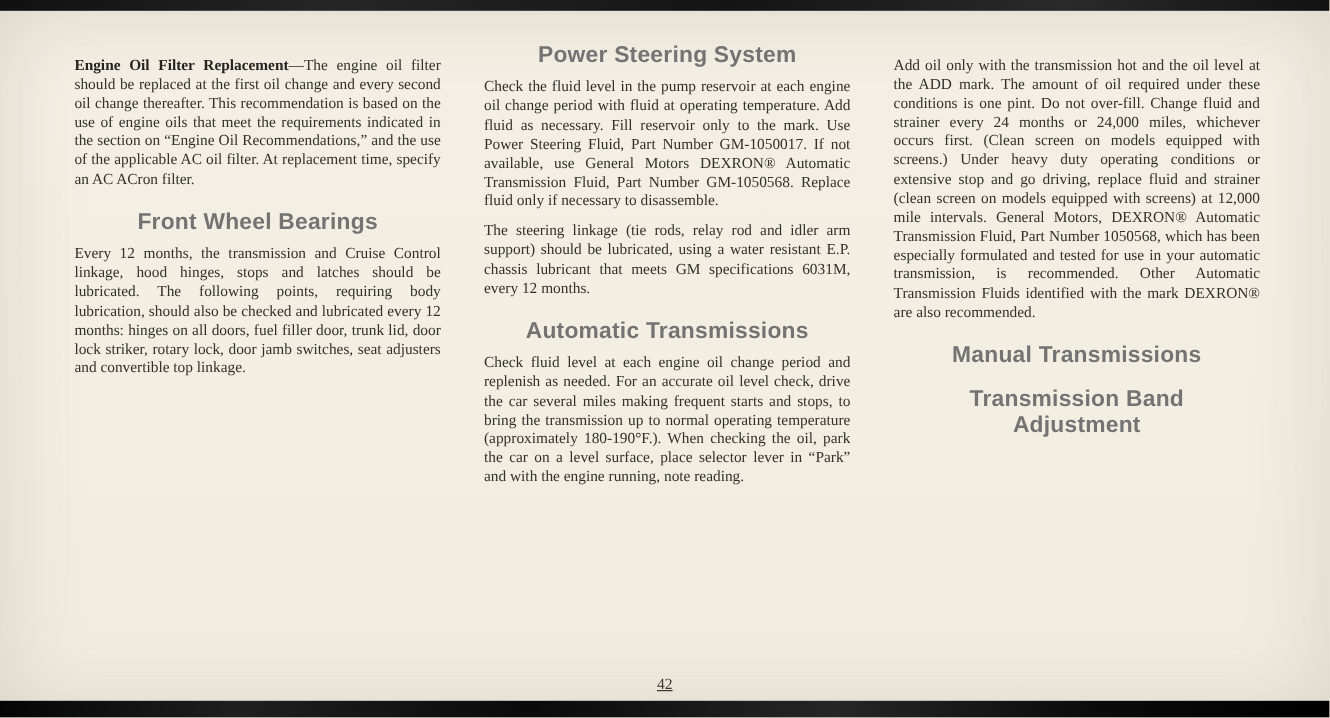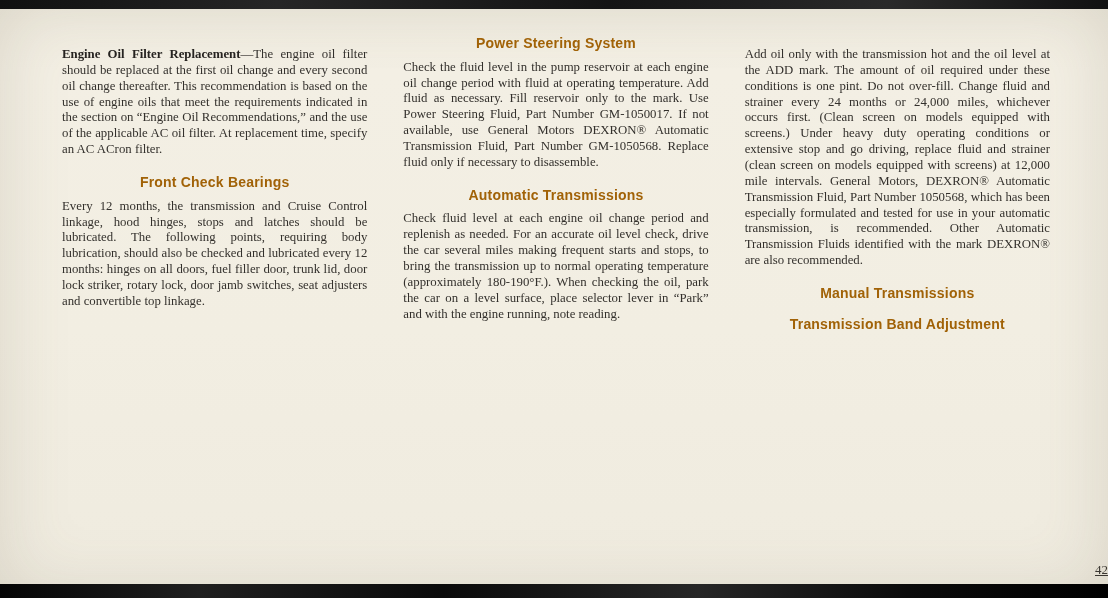--- a/index.html
+++ b/index.html
@@ -49,63 +49,64 @@
   }
   .col.pad-top { padding-top: 11px; }
   .para {
     margin: 0 0 9px 0;
     text-align: justify;
   }
   .para strong { color: #262320; }
   .heading {
     font-family: "Liberation Sans", sans-serif;
     font-weight: 700;
-    font-size: 14px;
+    font-size: 19px;
     line-height: 1.12;
     letter-spacing: 0.2px;
-    color: #a16207;
+    color: #737373;
     text-align: center;
     margin: 17px 0 8px 0;
   }
   .heading.first { margin-top: 0; }
   .heading.narrow {
     max-width: 225px;
     margin-left: auto;
     margin-right: auto;
     margin-top: 15px;
   }
   .page-number {
     position: absolute;
     top: 562px;
     left: 0;
     width: 100%;
-    text-align: right;
+    text-align: center;
     font-size: 13px;
     color: #3a3631;
     text-decoration: underline;
   }
 </style>
 </head>
 <body>
 
 <div class="paper"></div>
 <div class="scan-edge-top"></div>
 <div class="scan-edge-bottom"></div>
 
 <div class="content">
 
   <div class="col pad-top">
     <p class="para"><strong>Engine Oil Filter Replacement</strong><span>—The engine oil filter should be replaced at the first oil change and every second oil change thereafter. This recommendation is based on the use of engine oils that meet the requirements indicated in the section on “Engine Oil Recommendations,” and the use of the applicable AC oil filter. At replacement time, specify an AC ACron filter.</span></p>
-    <h2 class="heading">Front Check Bearings</h2>
+    <h2 class="heading">Front Wheel Bearings</h2>
     <p class="para">Every 12 months, the transmission and Cruise Control linkage, hood hinges, stops and latches should be lubricated. The following points, requiring body lubrication, should also be checked and lubricated every 12 months: hinges on all doors, fuel filler door, trunk lid, door lock striker, rotary lock, door jamb switches, seat adjusters and convertible top linkage.</p>
   </div>
 
   <div class="col">
     <h2 class="heading first">Power Steering System</h2>
     <p class="para">Check the fluid level in the pump reservoir at each engine oil change period with fluid at operating temperature. Add fluid as necessary. Fill reservoir only to the mark. Use Power Steering Fluid, Part Number GM-1050017. If not available, use General Motors DEXRON® Automatic Transmission Fluid, Part Number GM-1050568. Replace fluid only if necessary to disassemble.</p>
+    <p class="para">The steering linkage (tie rods, relay rod and idler arm support) should be lubricated, using a water resistant E.P. chassis lubricant that meets GM specifications 6031M, every 12 months.</p>
     <h2 class="heading">Automatic Transmissions</h2>
     <p class="para">Check fluid level at each engine oil change period and replenish as needed. For an accurate oil level check, drive the car several miles making frequent starts and stops, to bring the transmission up to normal operating temperature (approximately 180-190°F.). When checking the oil, park the car on a level surface, place selector lever in “Park” and with the engine running, note reading.</p>
   </div>
 
   <div class="col pad-top">
     <p class="para">Add oil only with the transmission hot and the oil level at the ADD mark. The amount of oil required under these conditions is one pint. Do not over-fill. Change fluid and strainer every 24 months or 24,000 miles, whichever occurs first. (Clean screen on models equipped with screens.) Under heavy duty operating conditions or extensive stop and go driving, replace fluid and strainer (clean screen on models equipped with screens) at 12,000 mile intervals. General Motors, DEXRON® Automatic Transmission Fluid, Part Number 1050568, which has been especially formulated and tested for use in your automatic transmission, is recommended. Other Automatic Transmission Fluids identified with the mark DEXRON® are also recommended.</p>
     <h2 class="heading">Manual Transmissions</h2>
     <h2 class="heading narrow">Transmission Band Adjustment</h2>
   </div>
 

